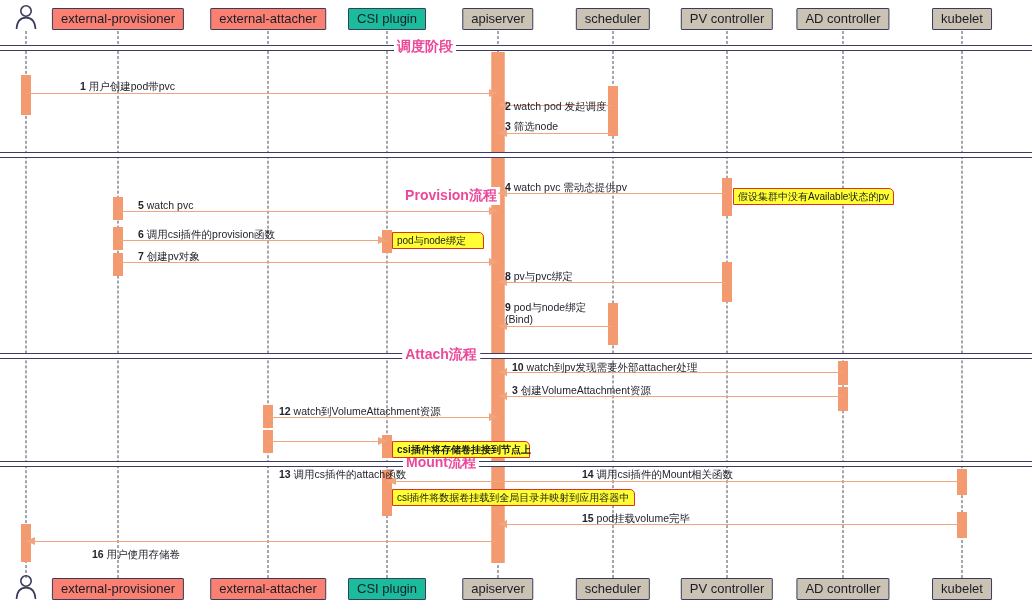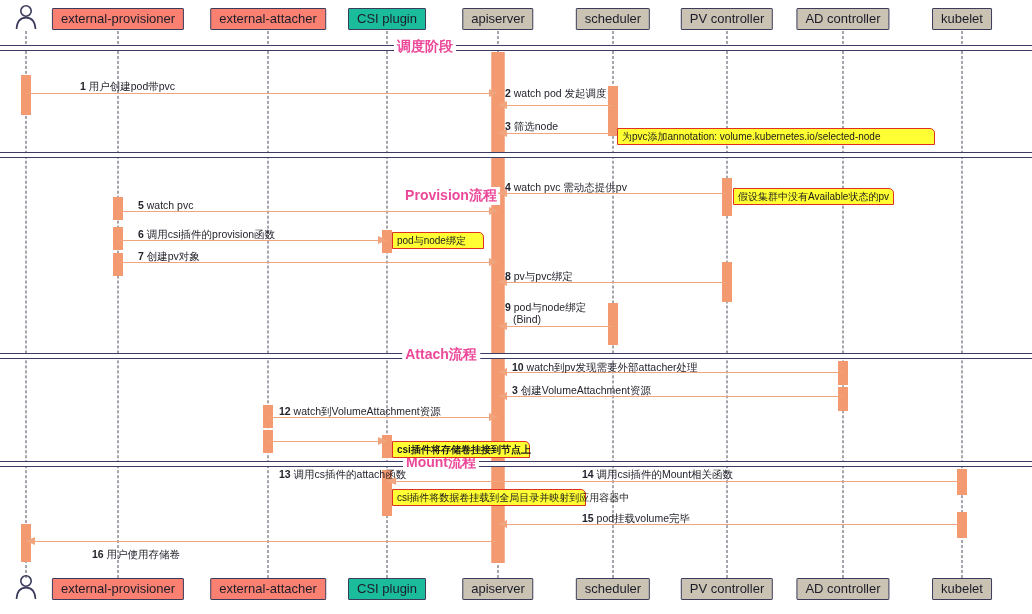--- a/index.html
+++ b/index.html
@@ -168,42 +168,42 @@
     <div class="divider-label" style="left: 451px; top: 154px; margin-top: 42px;">Provision流程</div>
     <div class="divider" style="top: 353px;"></div>
     <div class="divider-label" style="left: 441px; top: 355px;">Attach流程</div>
     <div class="divider" style="top: 461px;"></div>
     <div class="divider-label" style="left: 441px; top: 463px;">Mount流程</div>
     <div class="msg-line" style="left: 26px; top: 93px; width: 472px;"></div>
     <div class="arrow-head arrow-right" style="top: 89px; left: 489px;"></div>
     <div class="msg-label" style="left: 33px; top: 80px; margin-left: 47px;"><span class="msg-num">1</span><span> 用户创建pod带pvc</span></div>
     <div class="msg-line" style="left: 498px; top: 105px; width: 115px;"></div>
     <div class="arrow-head arrow-left" style="top: 101px; left: 498px;"></div>
-    <div class="msg-label" style="left: 505px; top: 87px;"><span class="msg-num">2</span><span> watch pod 发起调度</span></div>
+    <div class="msg-label" style="left: 505px; top: 100px;"><span class="msg-num">2</span><span> watch pod 发起调度</span></div>
     <div class="msg-line" style="left: 498px; top: 133px; width: 115px;"></div>
     <div class="arrow-head arrow-left" style="top: 129px; left: 498px;"></div>
     <div class="msg-label" style="left: 505px; top: 120px;"><span class="msg-num">3</span><span> 筛选node</span></div>
     <div class="msg-line" style="left: 498px; top: 193px; width: 229px;"></div>
     <div class="arrow-head arrow-left" style="top: 189px; left: 498px;"></div>
     <div class="msg-label" style="left: 505px; top: 181px;"><span class="msg-num">4</span><span> watch pvc 需动态提供pv</span></div>
     <div class="msg-line" style="left: 118px; top: 211px; width: 380px;"></div>
     <div class="arrow-head arrow-right" style="top: 207px; left: 489px;"></div>
     <div class="msg-label" style="left: 138px; top: 199px;"><span class="msg-num">5</span><span> watch pvc</span></div>
     <div class="msg-line" style="left: 118px; top: 240px; width: 269px;"></div>
     <div class="arrow-head arrow-right" style="top: 236px; left: 378px;"></div>
     <div class="msg-label" style="left: 138px; top: 228px;"><span class="msg-num">6</span><span> 调用csi插件的provision函数</span></div>
     <div class="msg-line" style="left: 118px; top: 262px; width: 380px;"></div>
     <div class="arrow-head arrow-right" style="top: 258px; left: 489px;"></div>
     <div class="msg-label" style="left: 138px; top: 250px;"><span class="msg-num">7</span><span> 创建pv对象</span></div>
     <div class="msg-line" style="left: 498px; top: 282px; width: 229px;"></div>
     <div class="arrow-head arrow-left" style="top: 278px; left: 498px;"></div>
     <div class="msg-label" style="left: 505px; top: 270px;"><span class="msg-num">8</span><span> pv与pvc绑定</span></div>
     <div class="msg-line" style="left: 498px; top: 326px; width: 115px;"></div>
     <div class="arrow-head arrow-left" style="top: 322px; left: 498px;"></div>
-    <div class="msg-label" style="left: 505px; top: 301px;"><span class="msg-num">9</span><span> pod与node绑定</span><div style="padding-left: 8px;">(Bind)</div></div>
+    <div class="msg-label" style="left: 505px; top: 301px;"><span class="msg-num">9</span><span> pod与node绑定</span><div style="">(Bind)</div></div>
     <div class="msg-line" style="left: 498px; top: 372px; width: 345px;"></div>
     <div class="arrow-head arrow-left" style="top: 368px; left: 498px;"></div>
     <div class="msg-label" style="left: 512px; top: 361px;"><span class="msg-num">10</span><span> watch到pv发现需要外部attacher处理</span></div>
     <div class="msg-line" style="left: 498px; top: 396px; width: 345px;"></div>
     <div class="arrow-head arrow-left" style="top: 392px; left: 498px;"></div>
     <div class="msg-label" style="left: 512px; top: 384px;"><span class="msg-num">3</span><span> 创建VolumeAttachment资源</span></div>
     <div class="msg-line" style="left: 268px; top: 417px; width: 230px;"></div>
     <div class="arrow-head arrow-right" style="top: 413px; left: 489px;"></div>
     <div class="msg-label" style="left: 279px; top: 405px;"><span class="msg-num">12</span><span> watch到VolumeAttachment资源</span></div>
     <div class="msg-line" style="left: 268px; top: 441px; width: 119px;"></div>
@@ -211,25 +211,24 @@
     <div class="msg-label" style="left: 279px; top: 429px; margin-top: 39px;"><span class="msg-num">13</span><span> 调用cs插件的attach函数</span></div>
     <div class="msg-line" style="left: 387px; top: 481px; width: 575px;"></div>
     <div class="arrow-head arrow-left" style="top: 477px; left: 387px;"></div>
     <div class="msg-label" style="left: 582px; top: 468px;"><span class="msg-num">14</span><span> 调用csi插件的Mount相关函数</span></div>
     <div class="msg-line" style="left: 498px; top: 524px; width: 464px;"></div>
     <div class="arrow-head arrow-left" style="top: 520px; left: 498px;"></div>
     <div class="msg-label" style="left: 582px; top: 512px;"><span class="msg-num">15</span><span> pod挂载volume完毕</span></div>
     <div class="msg-line" style="left: 26px; top: 541px; width: 472px;"></div>
     <div class="arrow-head arrow-left" style="top: 537px; left: 26px;"></div>
     <div class="msg-label" style="left: 92px; top: 548px;"><span class="msg-num">16</span><span> 用户使用存储卷</span></div>
-    <div class="note" style="left: 617px; top: 128px; width: 318px;">为pvc添加annotation: volume.kubernetes.io/selected-node</div>
     <div class="note" style="left: 733px; top: 188px; width: 161px; text-align: center;">假设集群中没有Available状态的pv</div>
     <div class="note" style="left: 392px; top: 232px; width: 92px;">pod与node绑定</div>
     <div class="note" style="left: 392px; top: 441px; width: 138px; font-weight: bold;">csi插件将存储卷挂接到节点上</div>
-    <div class="note" style="left: 392px; top: 489px; width: 194px;">csi插件将数据卷挂载到全局目录并映射到应用容器中</div>
+    <div class="note" style="left: 392px; top: 489px; width: 243px;">csi插件将数据卷挂载到全局目录并映射到应用容器中</div>
     <div class="actor" style="left: 26px; top: 4px;"><svg width="28" height="28" viewBox="0 0 28 28">
         <circle cx="14" cy="7" r="5.2" fill="none" stroke="#3b3b5c" stroke-width="1.6"></circle>
         <path d="M4.5 25 C5 16.5 9.5 13.6 14 13.6 C18.5 13.6 23 16.5 23.5 25" fill="none" stroke="#3b3b5c" stroke-width="1.6"></path>
       </svg></div>
     <div class="participant p-salmon" style="left: 118px; top: 8px;"><span>external-provisioner</span></div>
     <div class="participant p-salmon" style="left: 268px; top: 8px;"><span>external-attacher</span></div>
     <div class="participant p-teal" style="left: 387px; top: 8px;"><span>CSI plugin</span></div>
     <div class="participant p-gray" style="left: 498px; top: 8px;"><span>apiserver</span></div>
     <div class="participant p-gray" style="left: 613px; top: 8px;"><span>scheduler</span></div>
     <div class="participant p-gray" style="left: 727px; top: 8px;"><span>PV controller</span></div>

